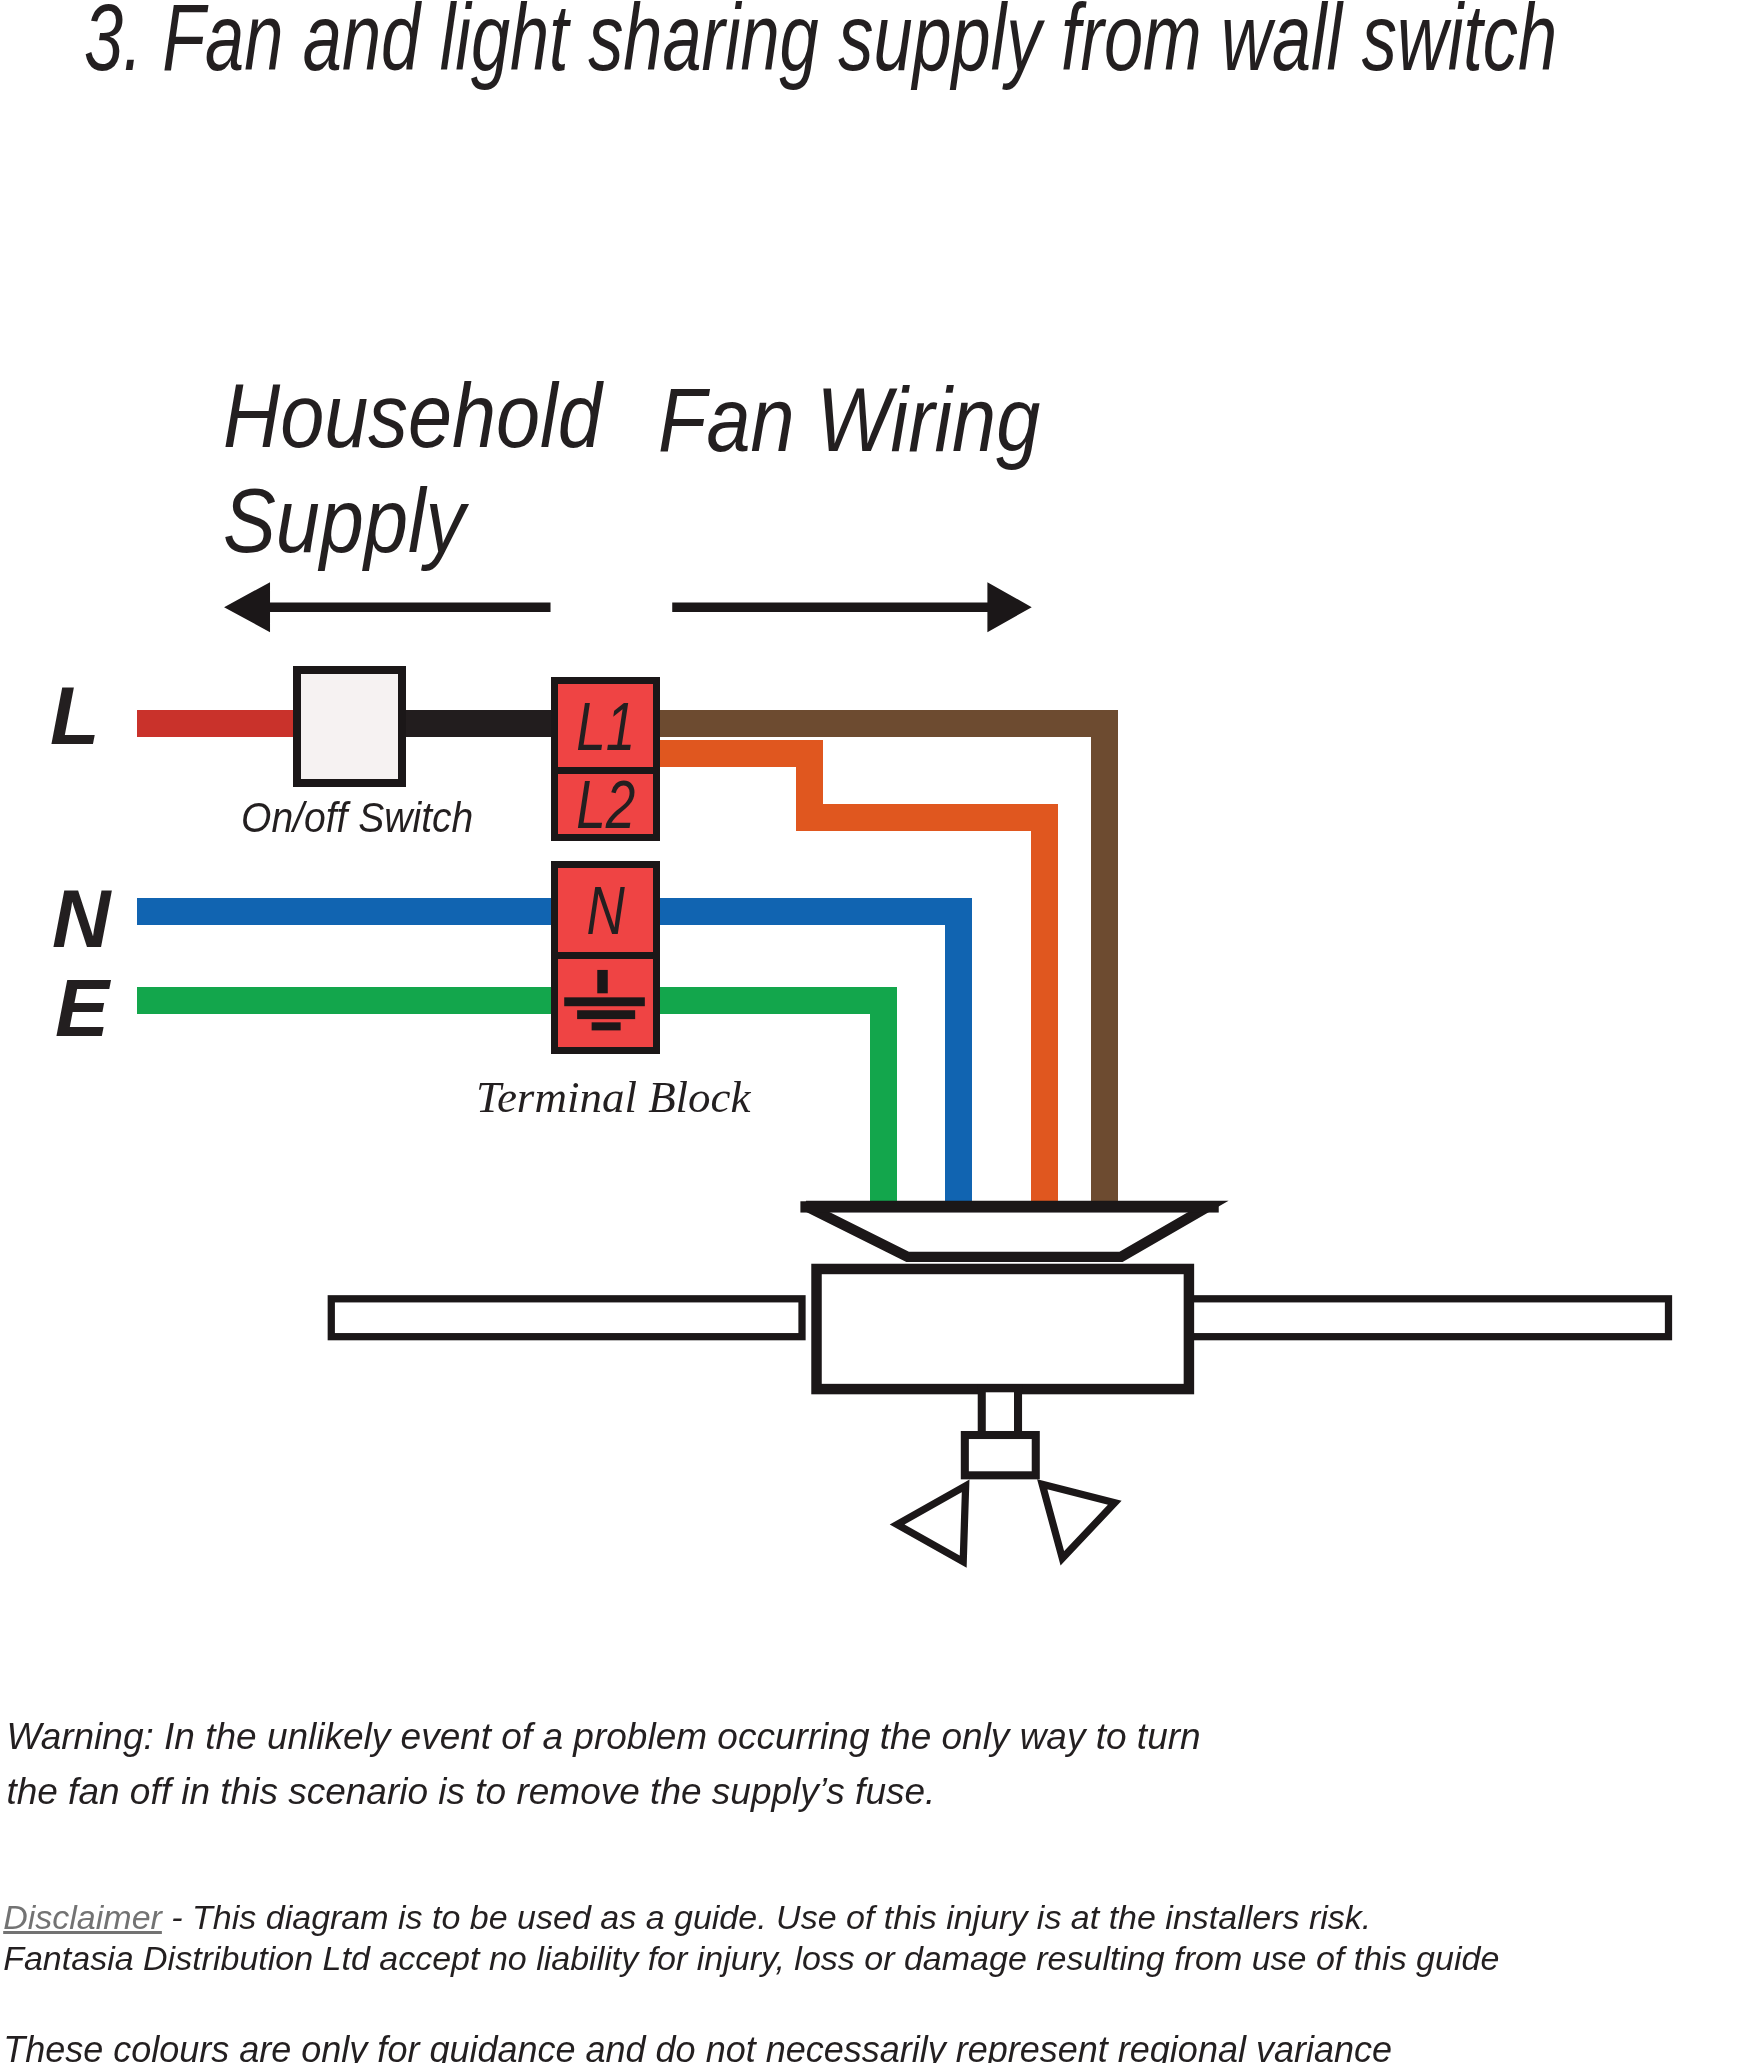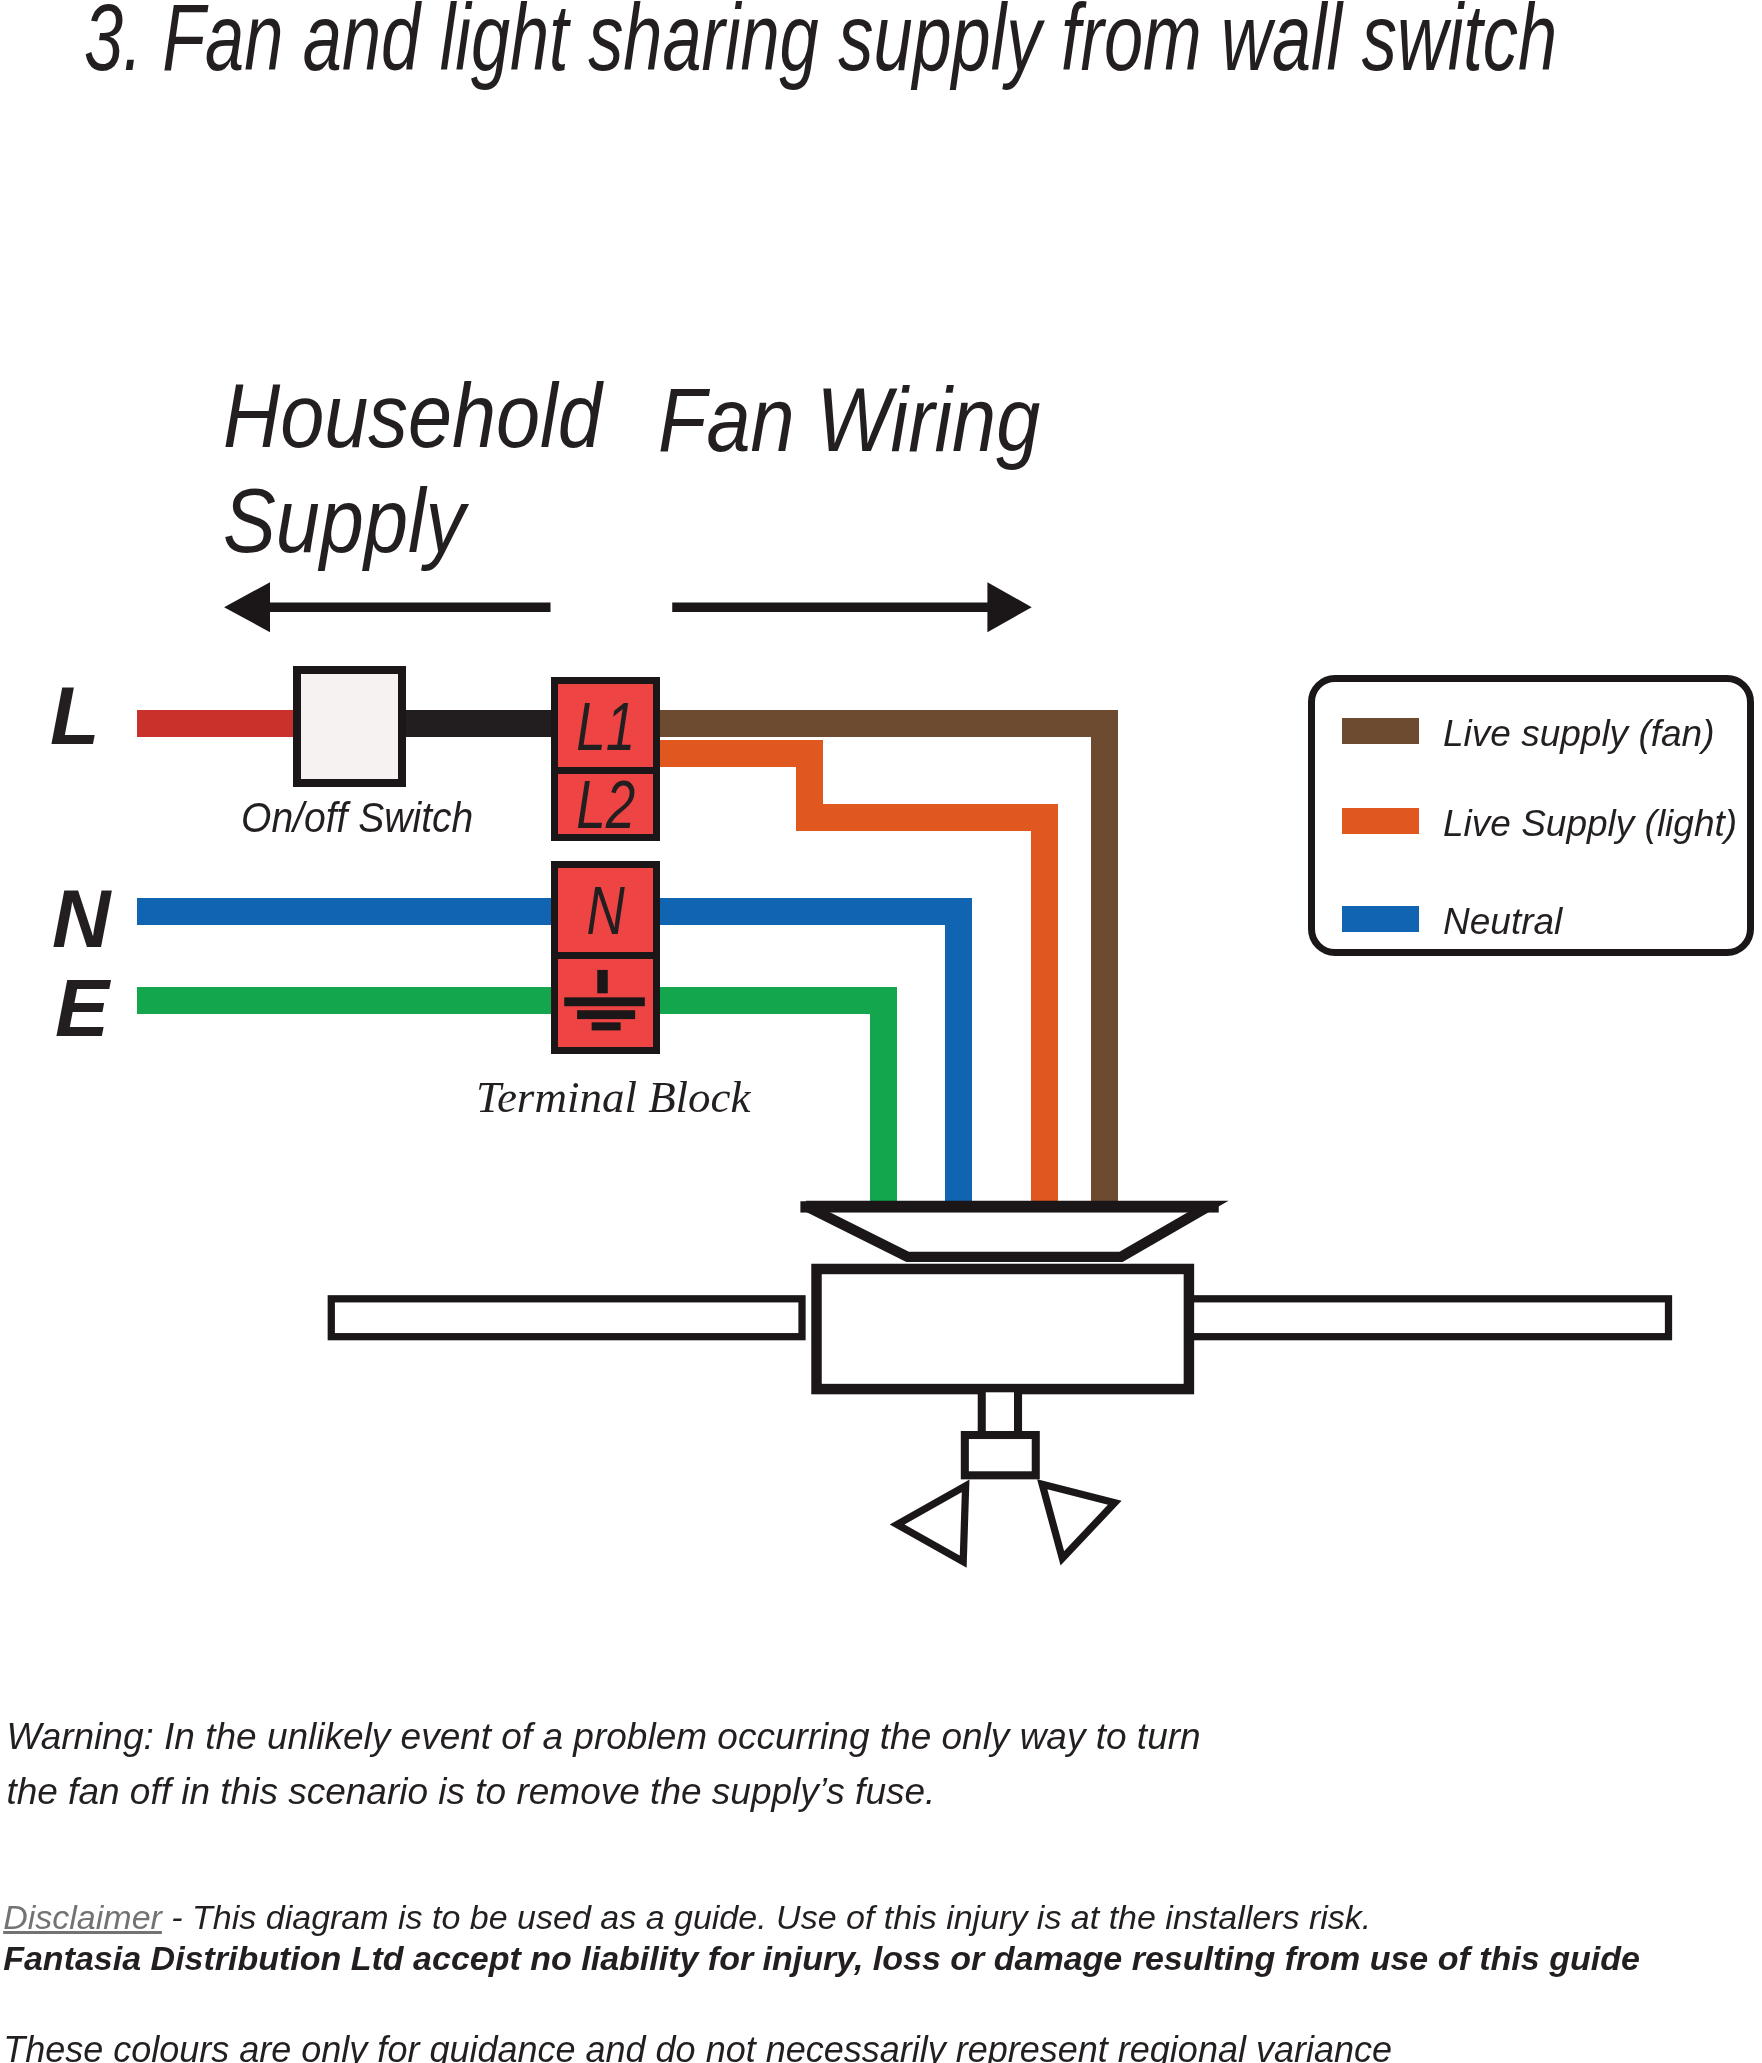--- a/index.html
+++ b/index.html
@@ -76,28 +76,20 @@
   </div>
   <div class="cell" style="top:767px;height:74px;">
     <span class="cell-label">L2</span>
   </div>
   <div class="cell" style="top:861px;height:98px;">
     <span class="cell-label">N</span>
   </div>
   <div class="cell" style="top:952px;height:102px;"></div>
   <div class="abs tblock-label" style="left:476px;top:1075px;">Terminal Block</div>
 
-  <div class="legend">
-    <div class="swatch" style="top: 36px; background: rgb(109, 75, 48);"></div>
-    <div class="legend-text" style="top:31px;">Live supply (fan)</div>
-    <div class="swatch" style="top: 126px; background: rgb(224, 87, 31);"></div>
-    <div class="legend-text" style="top:121px;">Live Supply (light)</div>
-    <div class="swatch" style="top: 224px; background: rgb(17, 100, 177);"></div>
-    <div class="legend-text" style="top:219px;">Neutral</div>
-  </div>
 
   <svg class="overlay" width="1762" height="2064" viewBox="0 0 2186 2560">
     <path d="M278 753 L335 722 L335 747 L683 747 L683 759 L335 759 L335 784 Z" fill="#1b1718"></path>
     <path d="M1280 753 L1225 722 L1225 747 L834 747 L834 759 L1225 759 L1225 784 Z" fill="#1b1718"></path>
 
     <g fill="#1b1718">
       <rect x="741" y="1203" width="13" height="29"></rect>
       <rect x="700" y="1237" width="100" height="11"></rect>
       <rect x="716" y="1253" width="72" height="11"></rect>
       <rect x="734" y="1268" width="36" height="10"></rect>
@@ -113,18 +105,18 @@
       <rect x="1197" y="1780" width="88" height="50" stroke-width="10"></rect>
       <polygon points="1198,1843 1113,1891 1195,1937" stroke-width="9"></polygon>
       <polygon points="1293,1841 1383,1864 1318,1933" stroke-width="9"></polygon>
     </g>
   </svg>
 
   <div class="abs body-text" style="left:6.4px;top:1718px;">Warning: In the unlikely event of a problem occurring the only way to turn</div>
   <div class="abs body-text" style="left:6.4px;top:1773px;">the fan off in this scenario is to remove the supply’s fuse.</div>
 
   <div class="abs disc-text" style="left:3.2px;top:1900px;"><span class="disc-word" style="color: #737373;">Disclaimer</span><span> - This diagram is to be used as a guide.  Use of this injury is at the installers risk.</span></div>
-  <div class="abs disc-text" style="left:3.2px;top:1941px;font-weight:bold;">Fantasia Distribution Ltd accept no liability for injury, loss or damage resulting from use of this guide</div>
+  <div class="abs disc-text" style="left:3.2px;top:1941px;">Fantasia Distribution Ltd accept no liability for injury, loss or damage resulting from use of this guide</div>
 
   <div class="abs" style="left:3.2px;top:2032px;font-size:36px;">These colours are only for guidance and do not necessarily represent regional variance</div>
 
 </div>
 
 
 </body></html>

